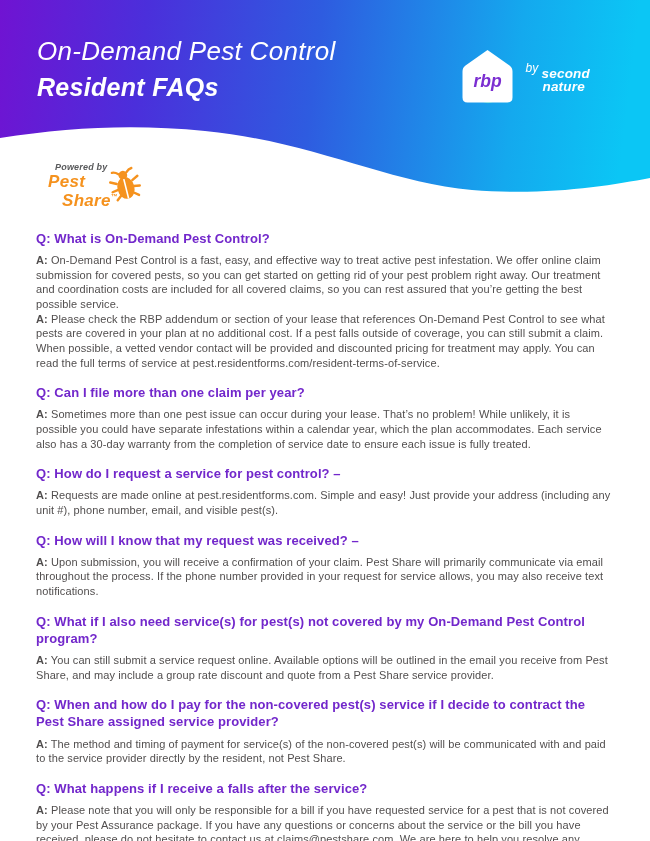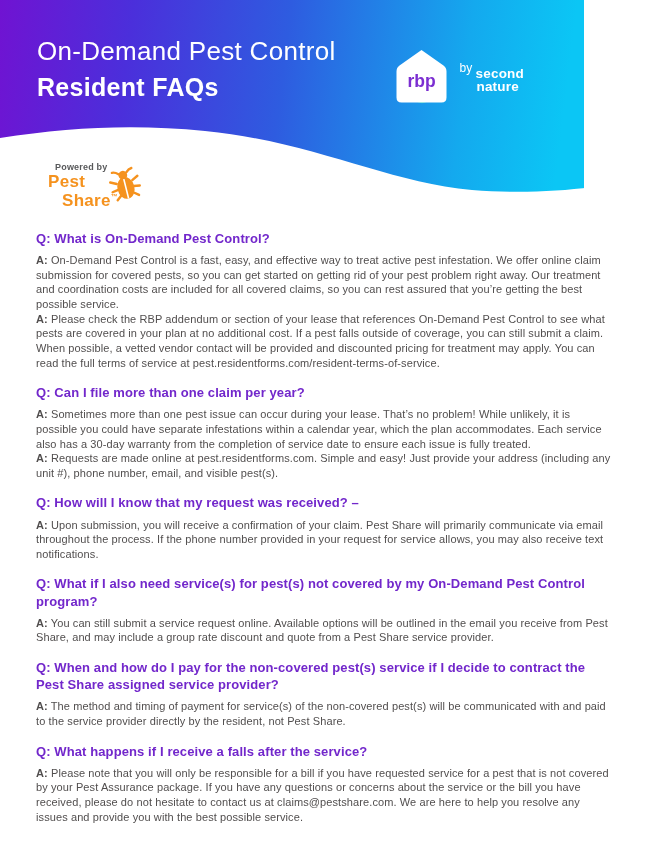--- a/index.html
+++ b/index.html
@@ -7,22 +7,23 @@
     position:relative;
     width:650px;height:841px;
     background:#ffffff;
     overflow:hidden;
     font-family:"Liberation Sans", sans-serif;
     margin:0 auto;
   }
   
   .header{
     position:relative;
-    width:584px;height:200px;
+    width:650px;height:200px;
     background:linear-gradient(97deg,#7013d2 0%,#4b2fdb 22%,#2e5ce0 48%,#14a9ee 78%,#0bc6f5 95%);
+    font-style:italic;
   }
   .wave{position:absolute;left:0;bottom:0;display:block;}
   .title-block{position:absolute;left:37px;top:36px;color:#ffffff;}
   .title-line1{font-size:26px;font-weight:400;letter-spacing:.3px;line-height:1.2;}
   .title-line2{font-size:25px;font-weight:700;letter-spacing:.3px;line-height:1.25;margin-top:5px;}
   .rbp-brand{position:absolute;top:48px;right:60px;display:flex;align-items:center;gap:9px;}
   .sn-name{color:#ffffff;font-weight:700;font-size:13.5px;line-height:13px;letter-spacing:.2px;}
   .sn-by{font-size:12px;font-weight:400;vertical-align:6px;margin-right:3px;}
   .sn-l2{margin-left:17px;}
   
@@ -105,20 +106,21 @@
     <section class="faq-item">
       <p class="faq-a"><b>A:</b> <span>Please check the RBP addendum or section of your lease that references On-Demand Pest Control to see what pests are covered in your plan at no additional cost. If a pest falls outside of coverage, you can still submit a claim. When possible, a vetted vendor contact will be provided and discounted pricing for treatment may apply. You can read the full terms of service at pest.residentforms.com/resident-terms-of-service.</span></p>
     </section>
 
     <section class="faq-item">
       <h3 class="faq-q">Q: Can I file more than one claim per year?</h3>
       <p class="faq-a"><b>A:</b> <span>Sometimes more than one pest issue can occur during your lease. That’s no problem! While unlikely, it is possible you could have separate infestations within a calendar year, which the plan accommodates. Each service also has a 30-day warranty from the completion of service date to ensure each issue is fully treated.</span></p>
     </section>
 
     <section class="faq-item">
+      <h3 class="faq-q">Q: How do I request a service for pest control? –</h3>
       <p class="faq-a"><b>A:</b> <span>Requests are made online at pest.residentforms.com. Simple and easy! Just provide your address (including any unit #), phone number, email, and visible pest(s).</span></p>
     </section>
 
     <section class="faq-item">
       <h3 class="faq-q">Q: How will I know that my request was received? –</h3>
       <p class="faq-a"><b>A:</b> <span>Upon submission, you will receive a confirmation of your claim. Pest Share will primarily communicate via email throughout the process. If the phone number provided in your request for service allows, you may also receive text notifications.</span></p>
     </section>
 
     <section class="faq-item">
       <h3 class="faq-q">Q: What if I also need service(s) for pest(s) not covered by my On-Demand Pest Control program?</h3>

